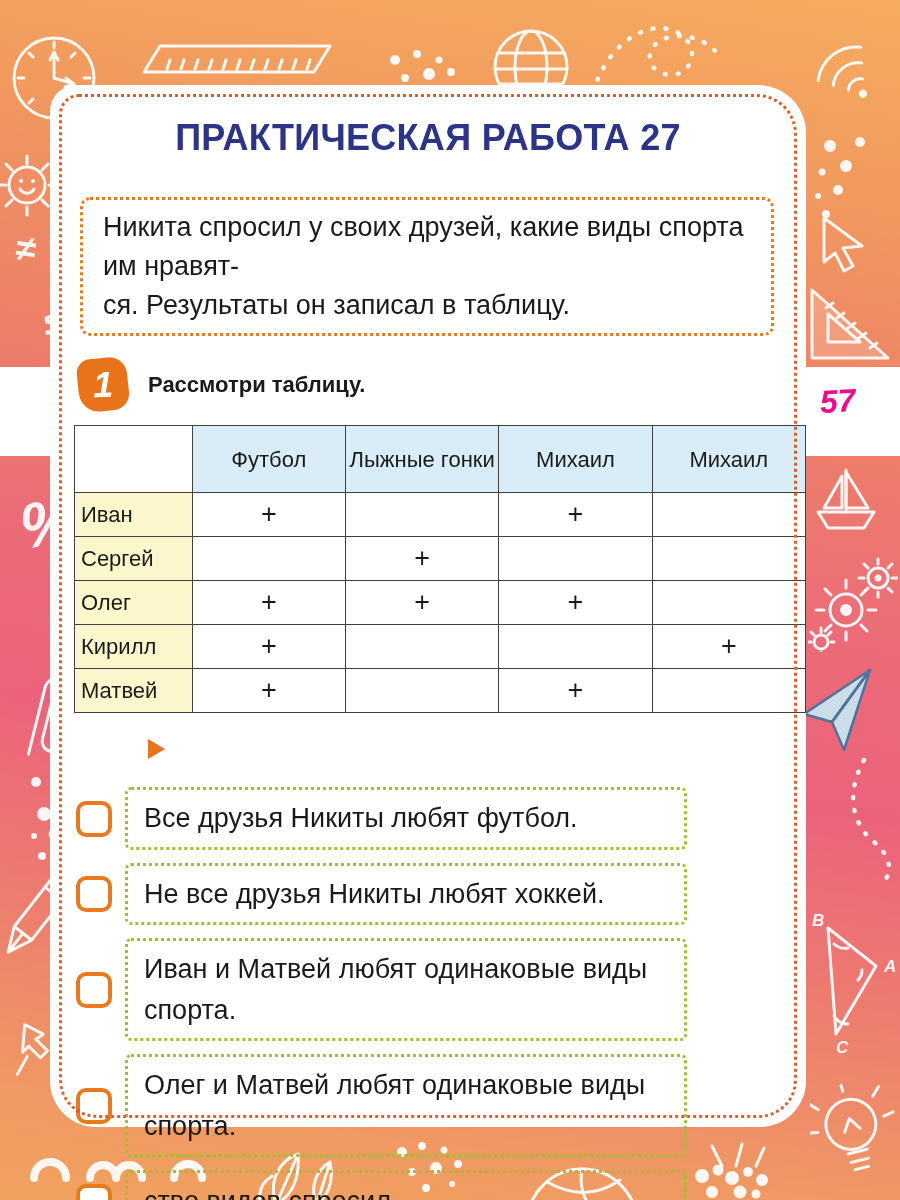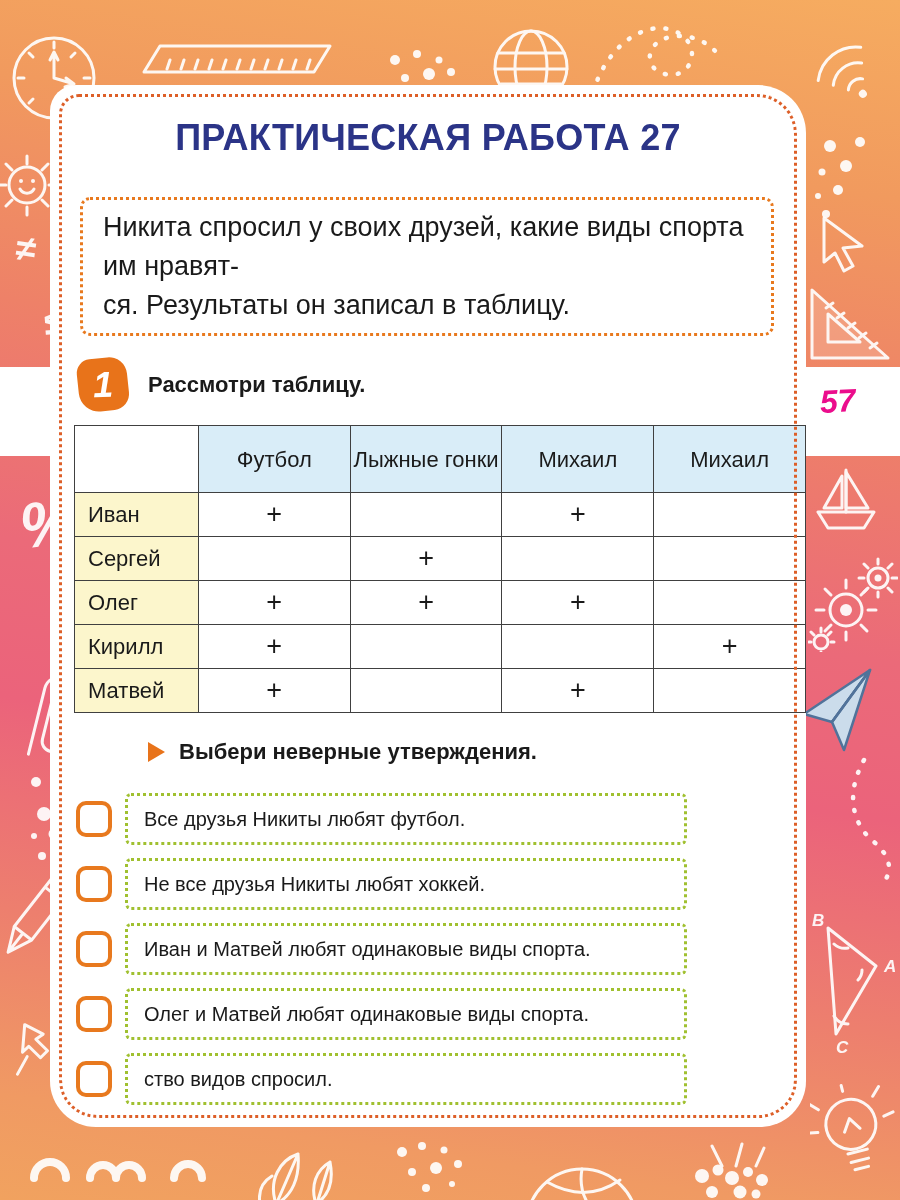--- a/index.html
+++ b/index.html
@@ -31,31 +31,31 @@
   .task-head{margin:22px 0 0 28px;display:flex;align-items:center;gap:20px;}
   .badge{width:50px;height:53px;background:#E8731A;border-radius:14px 18px 16px 20px;transform:rotate(-6deg);
          display:flex;align-items:center;justify-content:center;}
   .badge span{color:#fff;font-size:36px;font-weight:800;font-style:italic;transform:rotate(4deg);}
   .task-label,.subtask-label{font-size:22px;font-weight:bold;}
   table.sports{border-collapse:collapse;margin:14px 0 0 24px;}
   table.sports th,table.sports td{border:1.6px solid #404040;}
   table.sports th{background:#D9EDF8;width:151px;height:64px;font-weight:400;font-size:22px;line-height:1.25;}
   table.sports th.corner{background:#fff;width:110px;}
   table.sports td{height:41px;}
-  table.sports td.name{background:#FCF6CC;width:110px;padding-left:13px;font-size:22px;}
+  table.sports td.name{background:#FCF6CC;width:110px;padding-left:6px;font-size:22px;}
   table.sports td.mark{width:151px;text-align:center;font-size:27px;}
   .subtask-head{margin:26px 0 0 98px;display:flex;align-items:center;gap:14px;}
   .tri{width:0;height:0;border-top:10px solid transparent;border-bottom:10px solid transparent;
        border-left:17px solid #E8731A;}
   .statements{margin-top:28px;}
   .statement-row{display:flex;align-items:center;gap:13px;margin:0 0 13px 26px;}
   .checkbox{width:36px;height:36px;box-sizing:border-box;border:4px solid #E8791E;border-radius:10px;
             background:#fff;flex:0 0 auto;}
   .statement-box{box-sizing:border-box;width:562px;border:3px dotted #A0C030;border-radius:6px;
-                 padding:8px 16px;font-size:20px;line-height:1.5;}
+                 padding:8px 16px;font-size:27px;line-height:1.5;}
 </style>
 </head>
 <body>
 
 <div class="stage">
 
   <div class="doodle" style="left:8px;top:32px;">
     <svg width="92" height="92" viewBox="0 0 92 92">
         <circle cx="46" cy="46" r="40"></circle>
     <path d="M46 10 v6 M46 76 v6 M10 46 h6 M76 46 h6 M21 21 l4 4 M67 21 l-4 4 M21 71 l4 -4 M67 71 l-4 -4"></path>
@@ -328,21 +328,20 @@
           <td class="mark">+</td>
           <td class="mark"></td>
           <td class="mark">+</td>
           <td class="mark"></td>
         </tr>
       </tbody>
     </table>
 
     <div class="subtask-head">
       <span class="tri"></span>
-      <span class="subtask-label">Выбери неверные утверждения.</span>
     </div>
 
     <div class="statements">
       <div class="statement-row">
         <div class="checkbox"></div>
         <div class="statement-box">
           <span class="line">Все друзья Никиты любят футбол.</span>
           <span class="line"></span>
         </div>
       </div>

